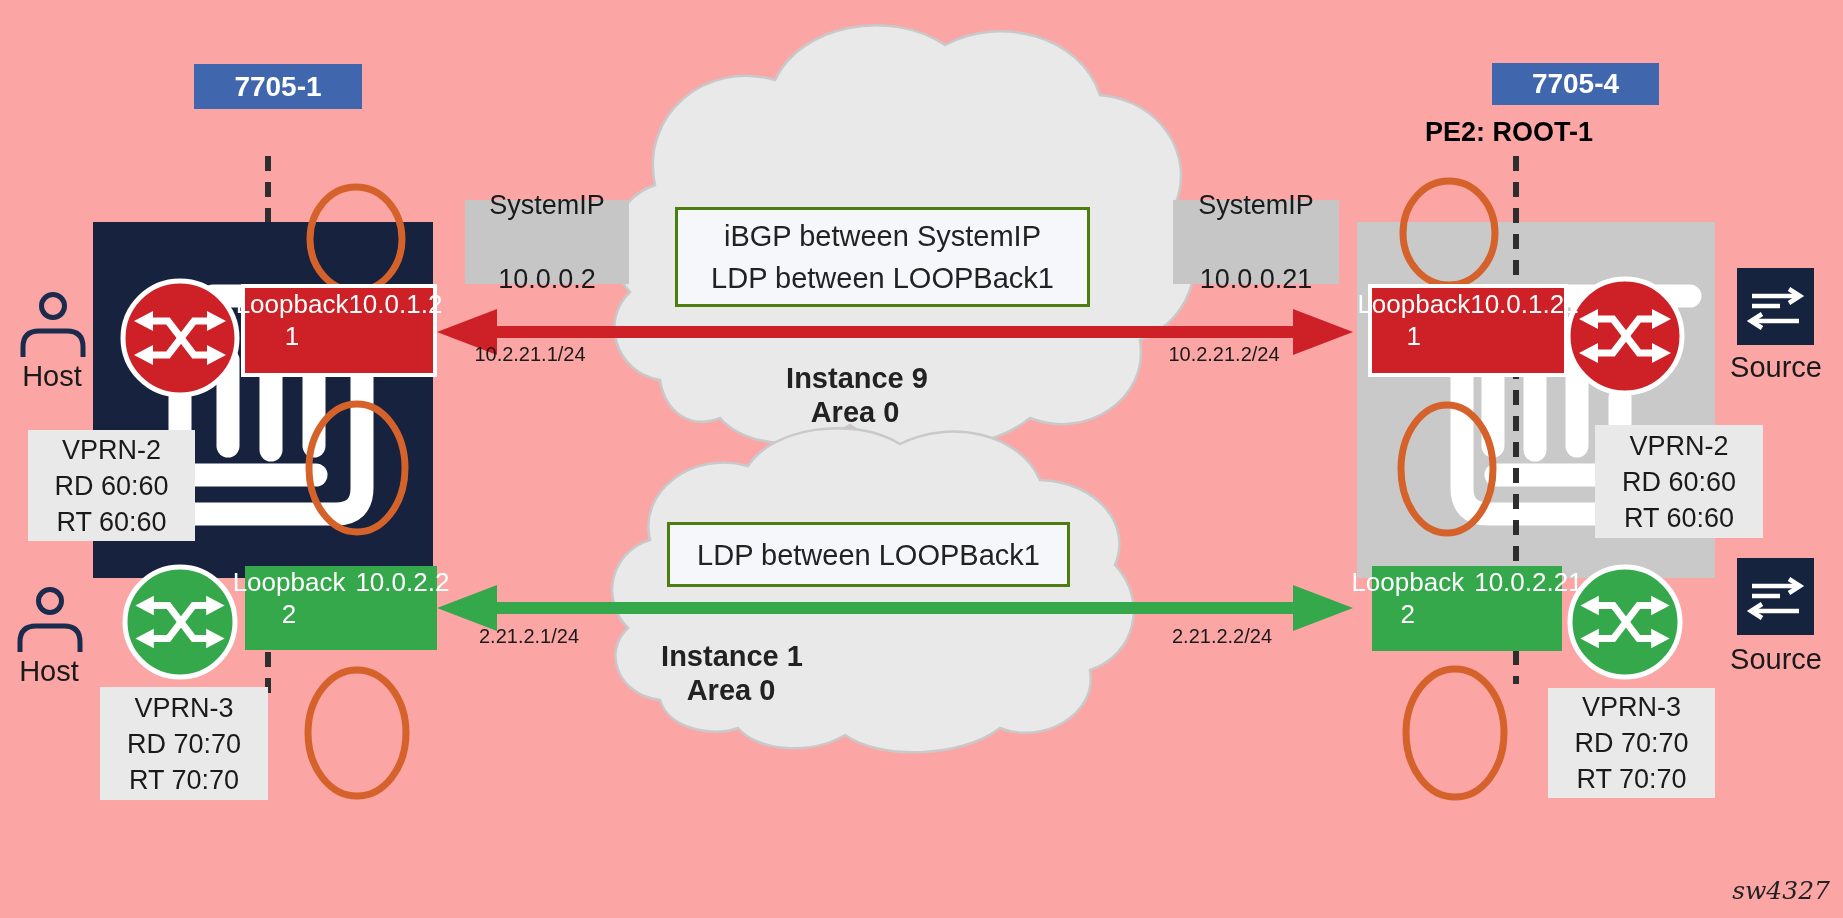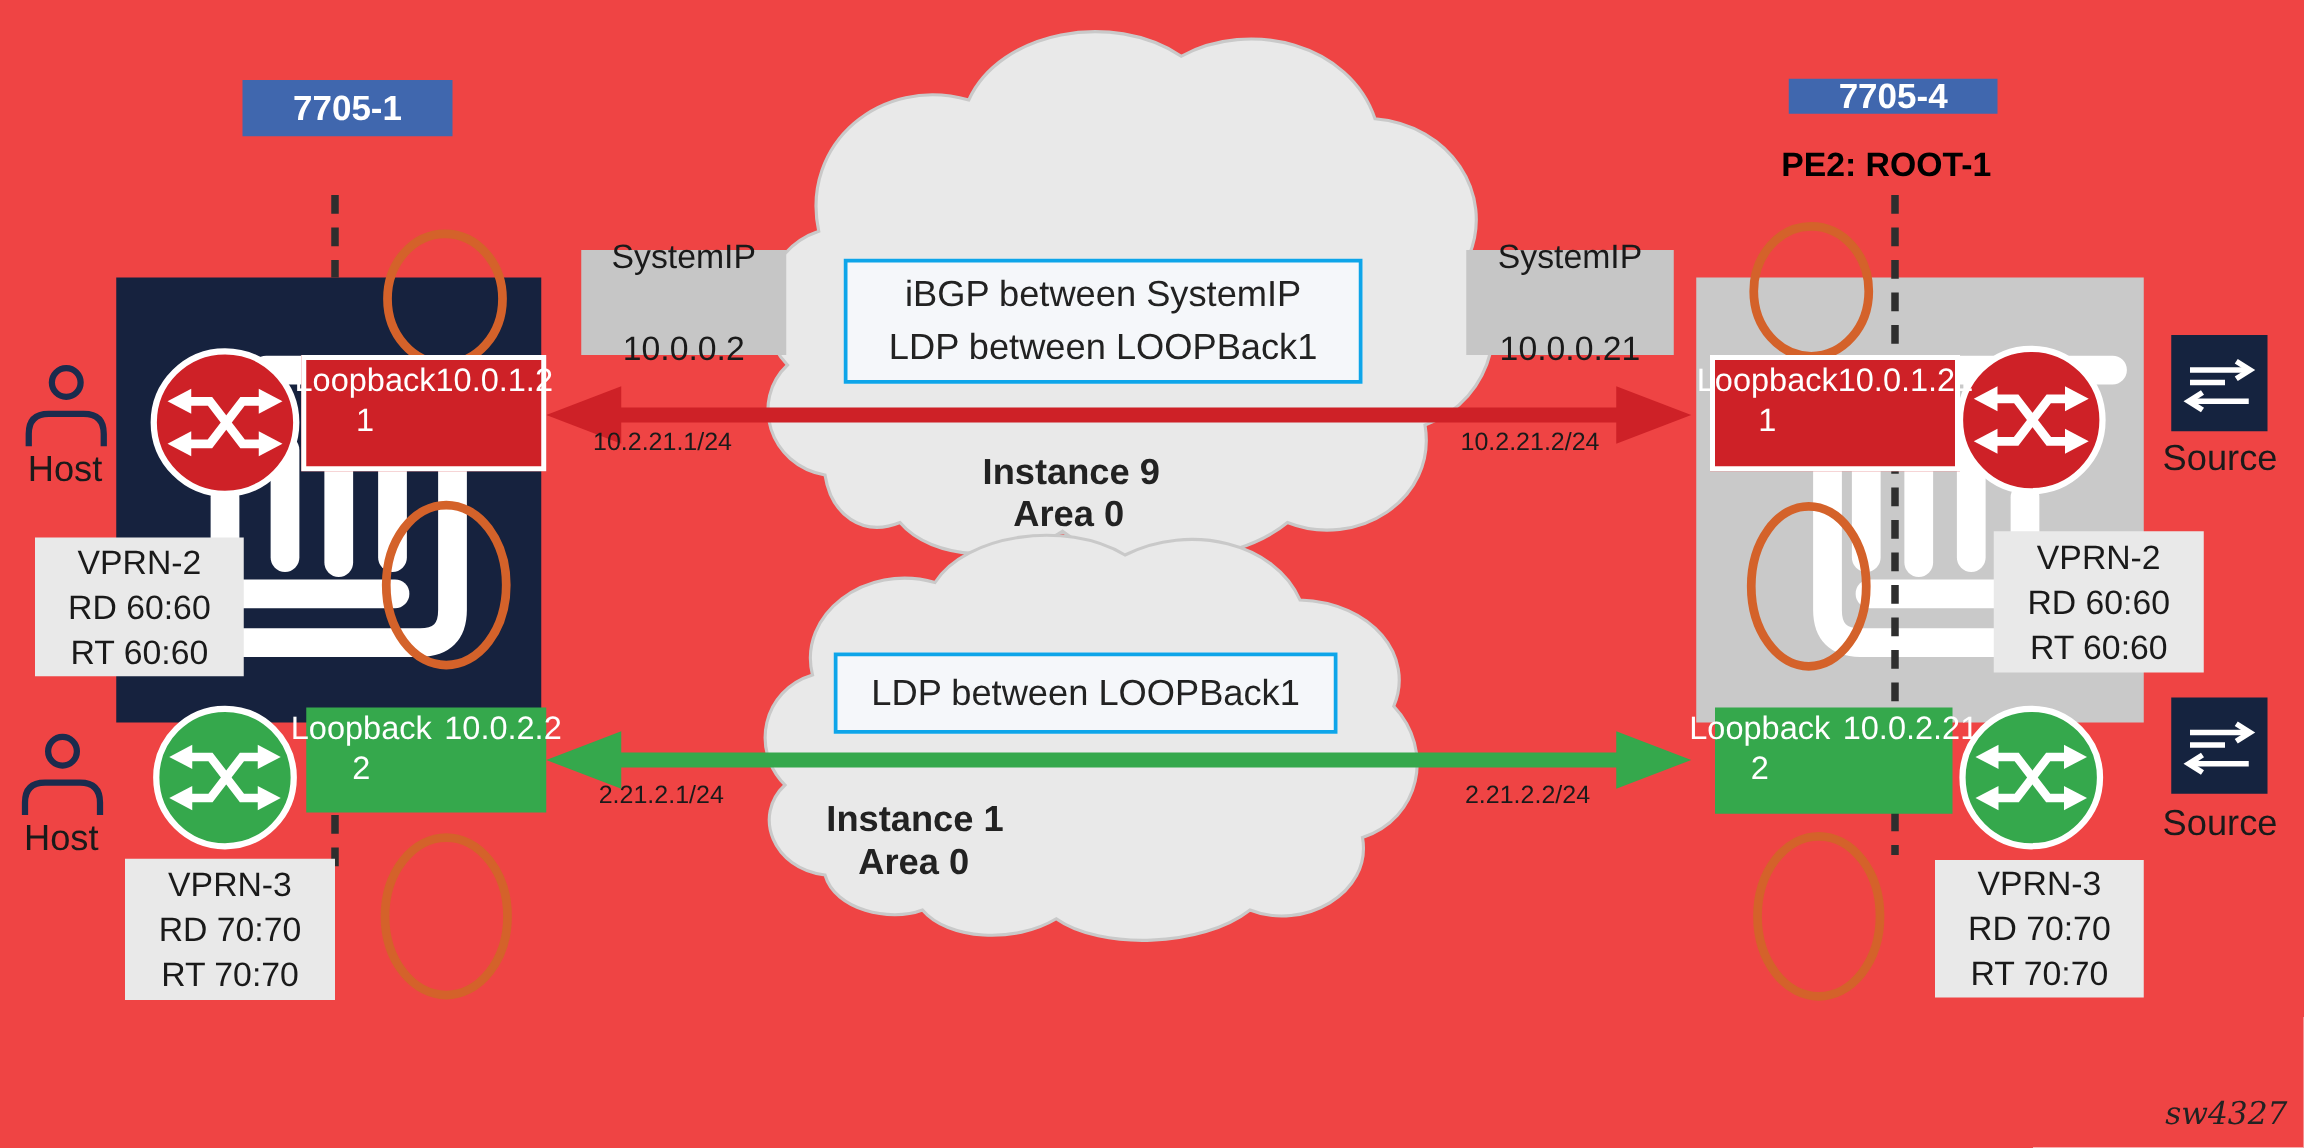--- a/index.html
+++ b/index.html
@@ -1,31 +1,31 @@
 <!DOCTYPE html>
 <html><head>
 <meta charset="utf-8">
 <style>
   html,body{margin:0;padding:0;background:#fff;}
-  #stage{position:relative;width:1843px;height:918px;background:#ef4444;overflow:hidden;
+  #stage{position:relative;width:1843px;height:918px;background:#fca5a5;overflow:hidden;
          font-family:"Liberation Sans", sans-serif;}
   .abs{position:absolute;}
   #bg-svg{position:absolute;left:0;top:0;width:1843px;height:918px;}
   .badge{background:#4067ae;color:#fff;font-weight:bold;font-size:28px;
          display:flex;align-items:center;justify-content:center;}
   .devtitle{color:#000;font-weight:bold;font-size:27px;text-align:center;}
   .lb{color:#fff;font-size:26px;line-height:32px;text-align:center;
       display:flex;justify-content:center;}
   .lb-red{background:#ce2127;border:4px solid #fff;}
   .lb-green{background:#35a84c;gap:10px;}
   .graylbl{background:#c6c6c6;color:#1a1a1a;font-size:27px;line-height:38px;text-align:center;
       display:flex;flex-direction:column;justify-content:center;gap:36px;}
   .vprn{background:#e9e9e9;color:#1a1a1a;font-size:27px;line-height:36px;text-align:center;
       display:flex;flex-direction:column;justify-content:center;}
-  .note{background:#f5f7fa;border:3px solid #0ea5e9;color:#222;font-size:29px;line-height:42px;
+  .note{background:#f5f7fa;border:3px solid #4d7c0f;color:#222;font-size:29px;line-height:42px;
       text-align:center;display:flex;flex-direction:column;justify-content:center;}
   .iplabel{color:#1a1a1a;font-size:20px;text-align:center;}
   .inst{color:#222;font-weight:bold;font-size:29px;text-align:center;}
   .side-label{color:#1a1a1a;font-size:29px;text-align:center;}
   .watermark{color:#222;font-family:"DejaVu Serif", serif;font-style:italic;font-size:25px;text-align:right;}
 </style>
 </head>
 <body>
 
 <div id="stage">
@@ -162,21 +162,21 @@
     <span>RD 60:60</span>
     <span>RT 60:60</span>
   </div>
 
   <div class="abs vprn" style="left:100px;top:687px;width:168px;height:113px;">
     <span>VPRN-3</span>
     <span>RD 70:70</span>
     <span>RT 70:70</span>
   </div>
 
-  <div class="abs badge" style="left:1431px;top:63px;width:167px;height:28px;">7705-4</div>
+  <div class="abs badge" style="left:1492px;top:63px;width:167px;height:42px;">7705-4</div>
   <div class="abs devtitle" style="left:1389px;top:117px;width:240px;">PE2: ROOT-1</div>
 
   <div class="abs side-label" style="left:1715px;top:351px;width:122px;">Source</div>
   <div class="abs side-label" style="left:1715px;top:643px;width:122px;">Source</div>
 
   <div class="abs graylbl" style="left:1173px;top:200px;width:166px;height:84px;">
     <span>SystemIP</span>
     <span>10.0.0.21</span>
   </div>
 

